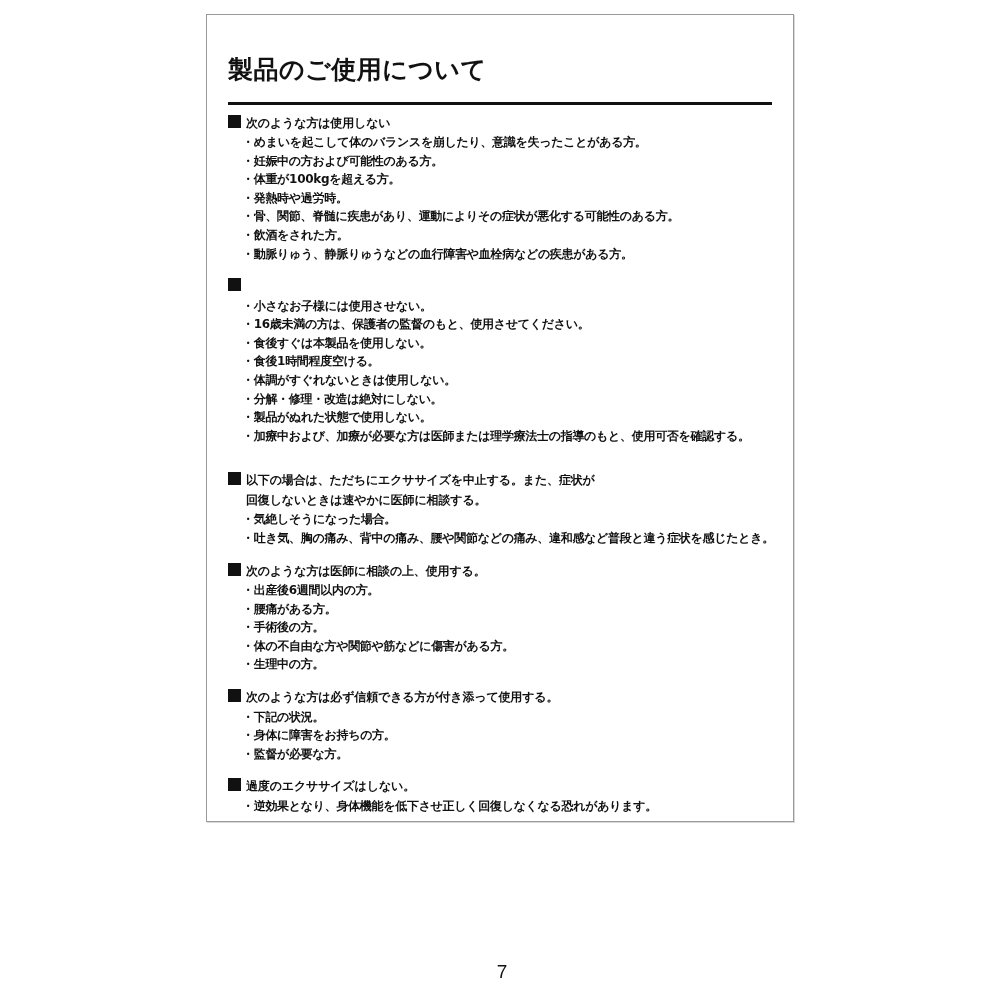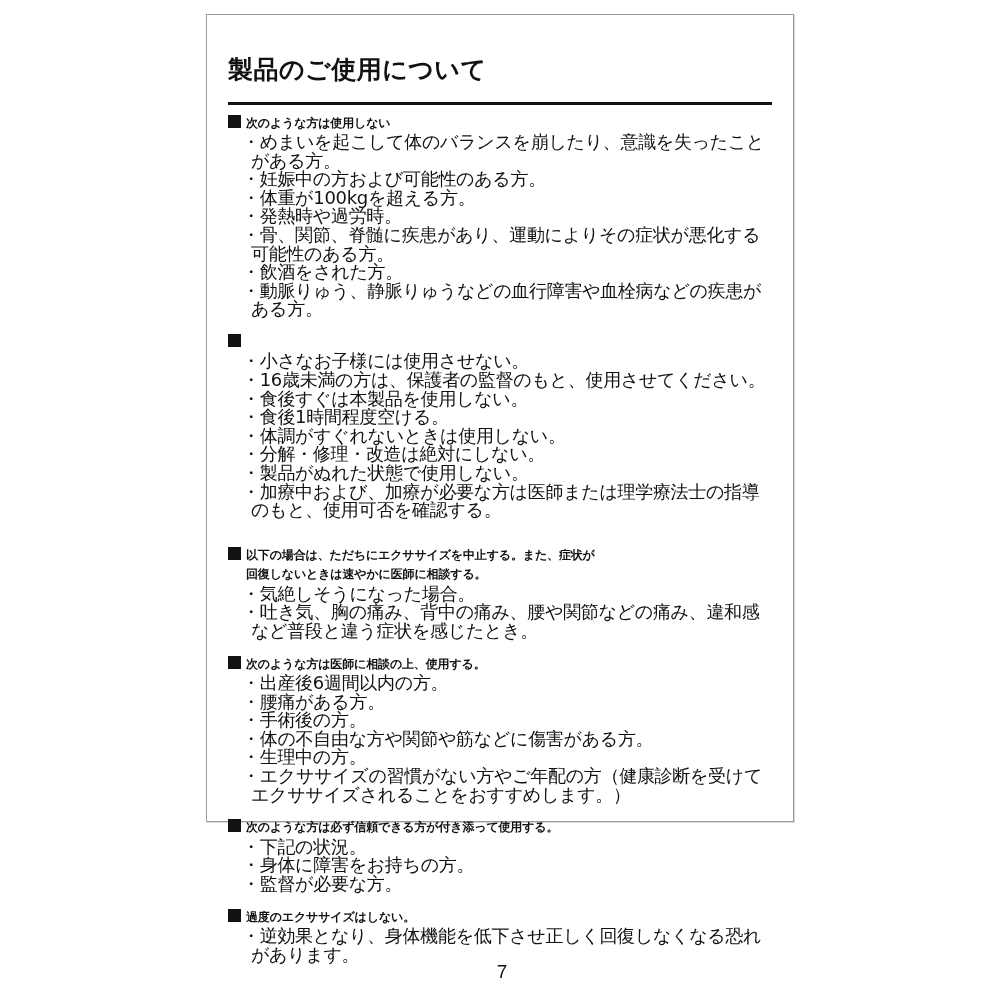--- a/index.html
+++ b/index.html
@@ -94,22 +94,22 @@
     text-indent: 0;
     padding-left: 0;
   }
 
   .bullets {
     list-style: none;
     margin: 0;
     padding: 0 0 0 14px;
   }
   .bullets li {
-    font-size: 18px;
-    font-weight: 400;
+    font-size: 12px;
+    font-weight: 700;
     color: #111111;
     line-height: 18.6px;
     letter-spacing: -0.3px;
     padding-left: 9px;
     text-indent: -9px;
   }
   .bullets li .dot {
     text-indent: 0;
   }
   .bullets li .btext {
@@ -172,21 +172,20 @@
           </ul>
         </div>
         <div class="section gap-medium">
           <div class="sec-heading"><span class="marker"></span><span class="htext">次のような方は医師に相談の上、使用する。</span></div>
           <ul class="bullets">
             <li><span class="dot">・</span><span class="btext">出産後6週間以内の方。</span></li>
             <li><span class="dot">・</span><span class="btext">腰痛がある方。</span></li>
             <li><span class="dot">・</span><span class="btext">手術後の方。</span></li>
             <li><span class="dot">・</span><span class="btext">体の不自由な方や関節や筋などに傷害がある方。</span></li>
             <li><span class="dot">・</span><span class="btext">生理中の方。</span></li>
-            <li><span class="dot">・</span><span class="btext">エクササイズの習慣がない方やご年配の方（健康診断を受けてエクササイズされることをおすすめします。）</span></li>
           </ul>
         </div>
         <div class="section gap-medium">
           <div class="sec-heading"><span class="marker"></span><span class="htext">次のような方は必ず信頼できる方が付き添って使用する。</span></div>
           <ul class="bullets">
             <li><span class="dot">・</span><span class="btext">下記の状況。</span></li>
             <li><span class="dot">・</span><span class="btext">身体に障害をお持ちの方。</span></li>
             <li><span class="dot">・</span><span class="btext">監督が必要な方。</span></li>
           </ul>
         </div>

